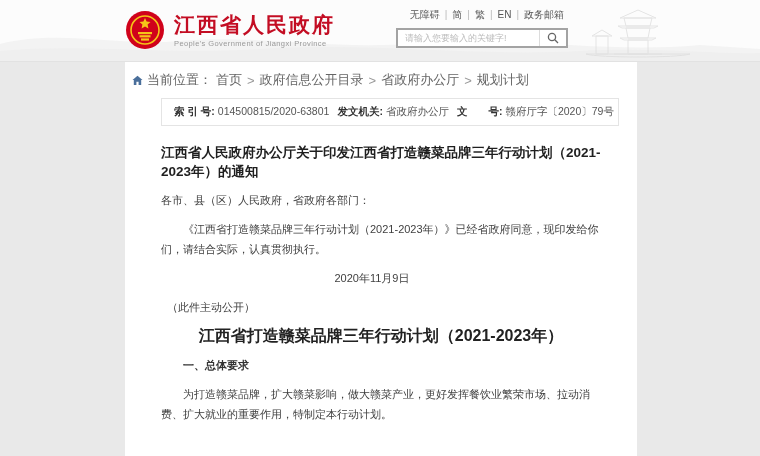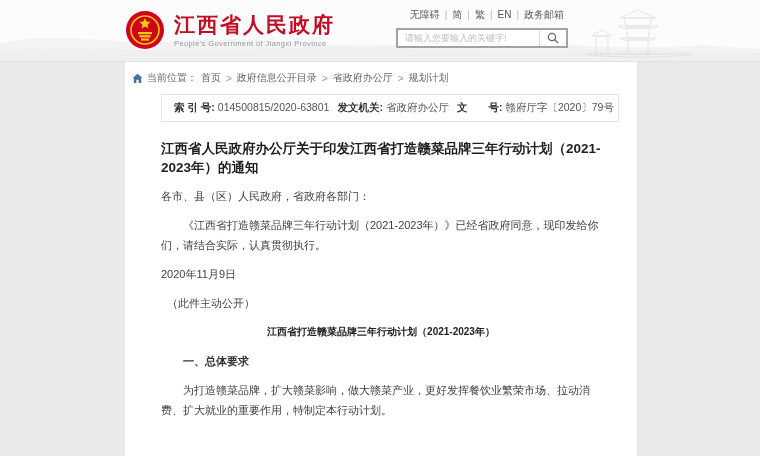--- a/index.html
+++ b/index.html
@@ -35,21 +35,21 @@
     display: flex; align-items: center; justify-content: center; cursor: pointer;
   }
   .pavilion { position: absolute; right: 62px; bottom: -3px; opacity: 0.75; pointer-events: none; }
 
   
   .main-bg { height: 394px; background: #e9e9e9; }
   .content { margin-left: 125px; width: 512px; height: 394px; background: #ffffff; overflow: hidden; }
 
   .breadcrumb {
     display: flex; align-items: center; gap: 4px;
-    padding: 9px 0 7px 7px; font-size: 10px; color: #666;
+    padding: 9px 0 7px 7px; font-size: 13px; color: #666;
   }
   .breadcrumb .crumb { color: #666; text-decoration: none; cursor: pointer; }
   .breadcrumb .bsep { color: #999; margin: 0 1px; }
   .bc-label { color: #666; }
 
   .doc-area { padding: 0 36px; }
 
   .meta-table { width: 100%; border: 1px solid #e4e4e4; background: #fff; border-collapse: collapse; margin-top: 2px; padding-left: 35px; }
   .meta-table td { padding: 6px 4px; font-size: 10.5px; color: #555; white-space: nowrap; }
   .meta-table tr td:first-child { padding-left: 12px; }
@@ -57,23 +57,23 @@
   .col-a { width: 41%; } .col-b { width: 27%; } .col-c { width: 32%; }
 
   .doc-title {
     margin: 17px 0 6px; font-size: 13.5px; line-height: 19px;
     font-weight: 700; color: #1f1f1f;
   }
   .doc-body { font-size: 11px; color: #3f3f3f; line-height: 20px; }
   .doc-body p { margin: 9px 0; }
   .indent { text-indent: 22px; }
   .heading { font-weight: 700; color: #333; }
-  .right { text-align: left; padding-right: 18px; }
+  .right { text-align: center; padding-right: 18px; }
   .note { text-indent: 6px; }
-  .plan-title { text-align: center; font-weight: 700; font-size: 10px; color: #222; margin: 14px 0 8px; }
+  .plan-title { text-align: center; font-weight: 700; font-size: 16px; color: #222; margin: 14px 0 8px; }
 </style>
 </head>
 <body>
 
 <div class="page">
 
   <header class="site-header">
     <svg class="header-art" viewBox="0 0 760 62" preserveAspectRatio="none">
       <path d="M0,62 L0,45 C60,30 120,48 180,42 C260,35 330,52 420,44 C520,36 600,55 700,46 L760,50 L760,62 Z" fill="#f3f3f3"></path>
       <path d="M0,62 L0,52 C80,44 160,56 260,50 C380,43 470,58 580,52 C660,48 720,56 760,54 L760,62 Z" fill="#efefef"></path>

